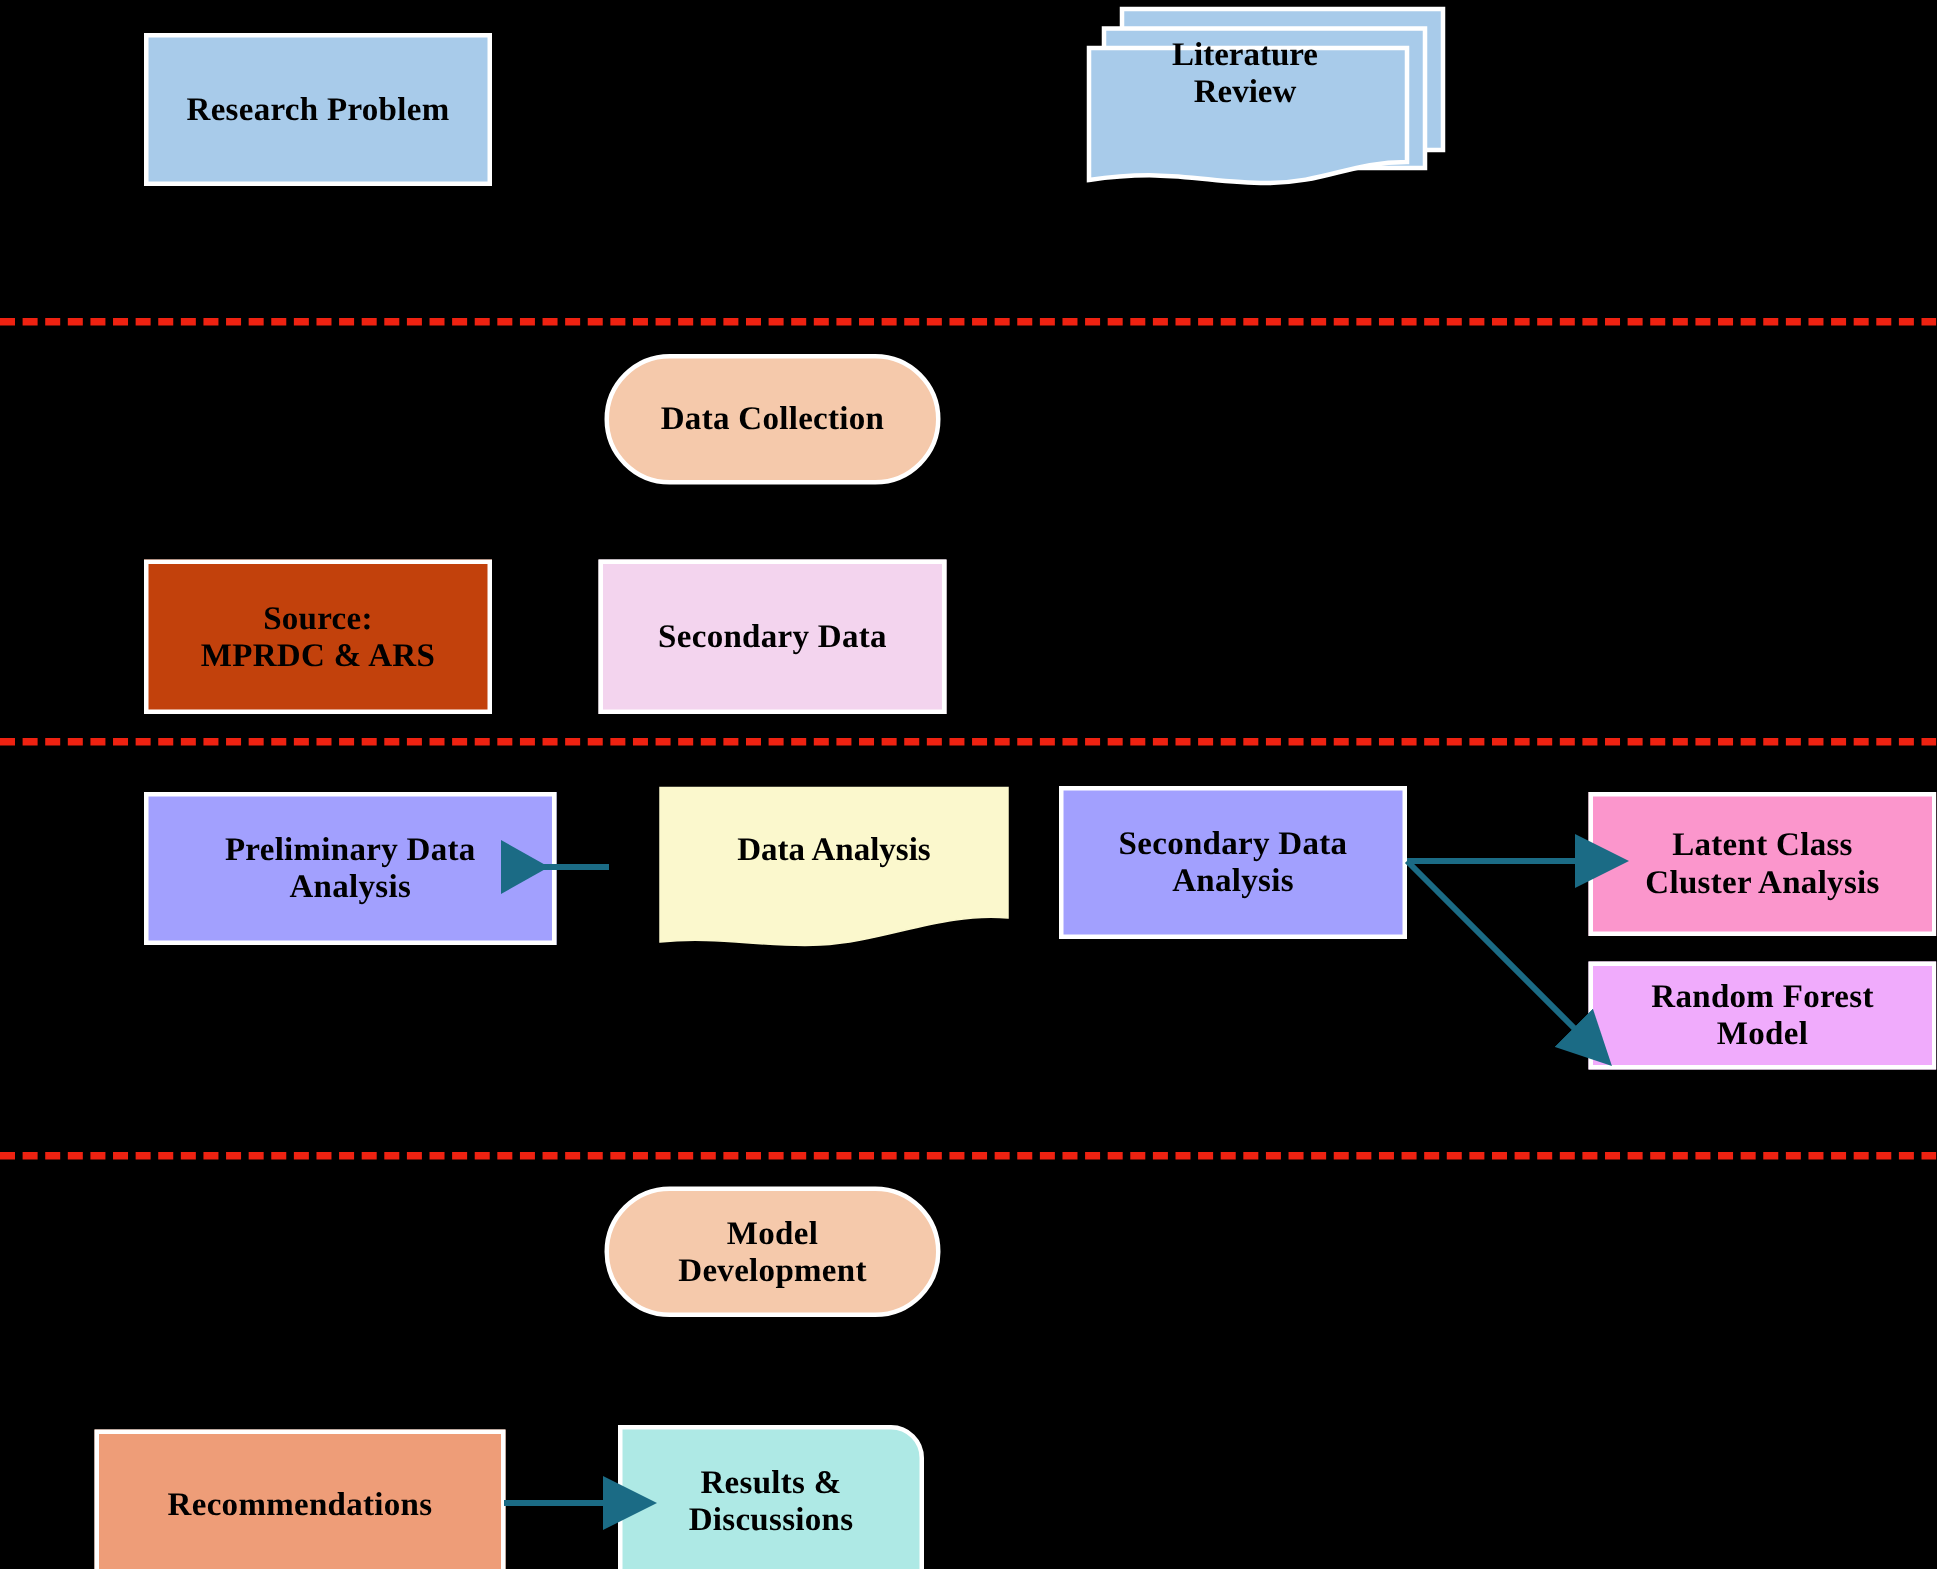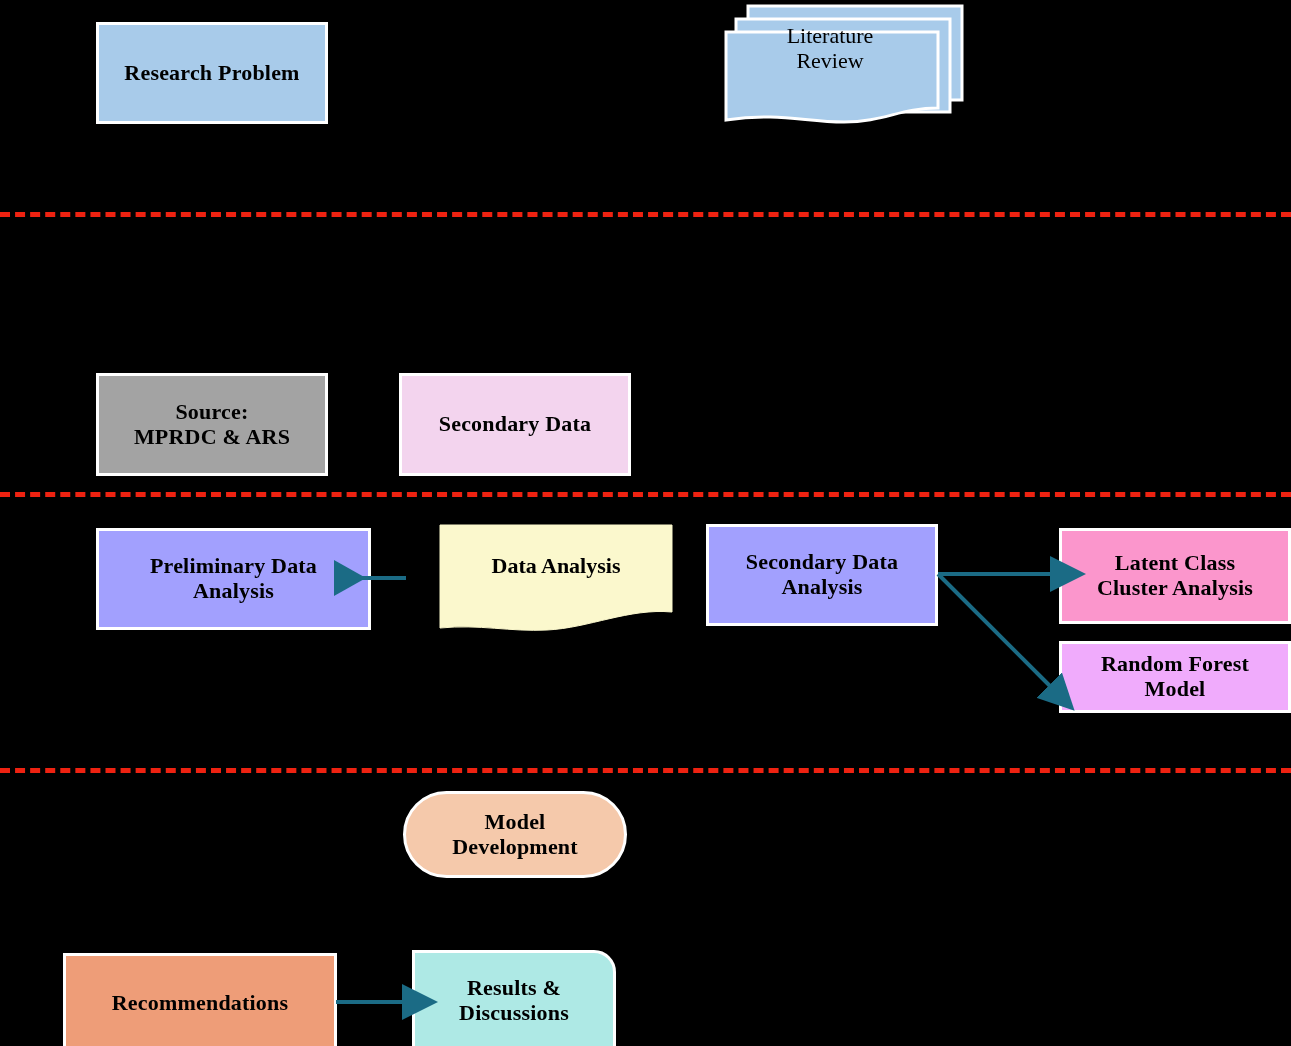--- a/index.html
+++ b/index.html
@@ -51,21 +51,21 @@
   .multidoc {
     position: absolute;
   }
   .multidoc svg { display: block; }
   .multidoc .lbl {
     position: absolute;
     left: 0; right: 26px;
     top: 18px;
     text-align: center;
     color: #000;
-    font-weight: normal;
+    font-weight: bold;
     line-height: 1.12;
     white-space: pre-line;
   }
 
   
   .docshape { position: absolute; }
   .docshape svg { display: block; }
   .docshape .lbl {
     position: absolute;
     left: 0; right: 0;
@@ -113,22 +113,25 @@
       <path d="M24 2 H238 V96 H24 Z" fill="#a8cbea" stroke="#ffffff" stroke-width="3"></path>
 
       <path d="M12 15 H226 V108 H12 Z" fill="#a8cbea" stroke="#ffffff" stroke-width="3"></path>
 
       <path d="M2 28 H214 V104 C176 104 160 118 120 118 C80 118 56 108 2 116 Z" fill="#a8cbea" stroke="#ffffff" stroke-width="3"></path>
     </svg>
     <span class="lbl" style="font-size:22px; top:20px; right:28px;">Literature
 Review</span>
   </div>
 
-
-  <div class="node" style="left:96px; top:373px; width:232px; height:103px; background:#a3a3a3; font-size:22px;">
+  <div class="node stadium" style="left:403px; top:236px; width:224px; height:87px; background:#f5c9ab; font-size:22px;">
+    <span class="lbl">Data Collection</span>
+  </div>
+
+  <div class="node" style="left:96px; top:373px; width:232px; height:103px; background:#c2410c; font-size:22px;">
     <span class="lbl">Source:
 MPRDC &amp; ARS</span>
   </div>
 
   <div class="node" style="left:399px; top:373px; width:232px; height:103px; background:#f3d4ee; font-size:22px;">
     <span class="lbl">Secondary Data</span>
   </div>
 
   <div class="node" style="left:96px; top:528px; width:275px; height:102px; background:#a2a0fe; font-size:22px;">
     <span class="lbl">Preliminary Data

